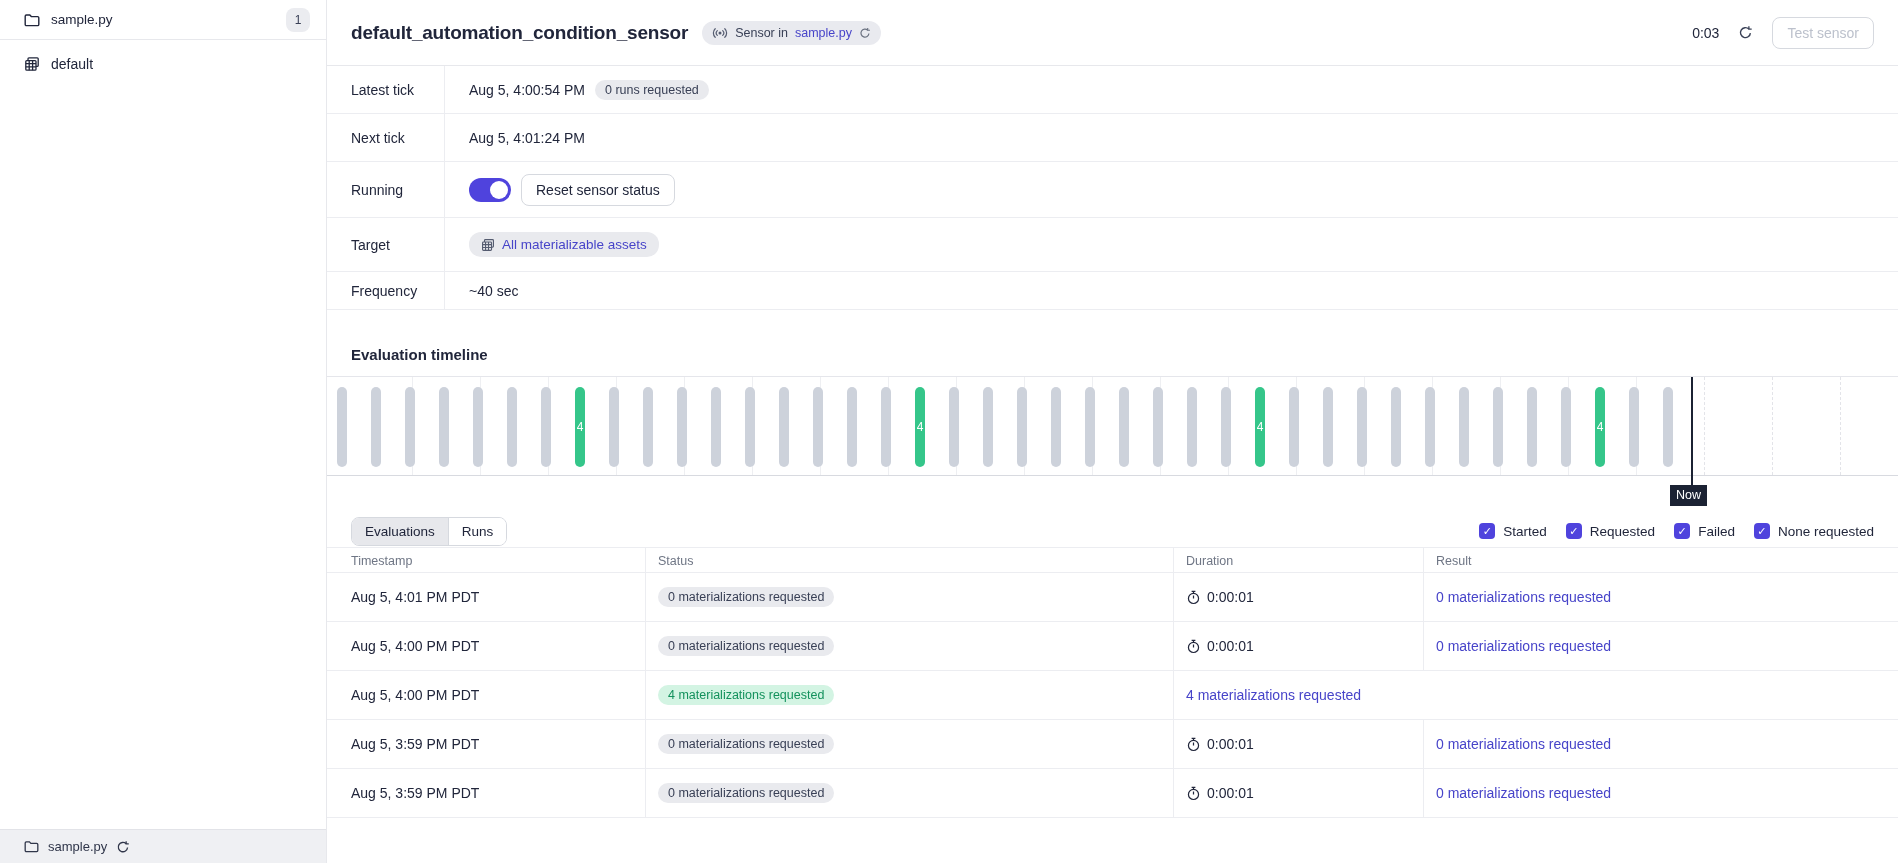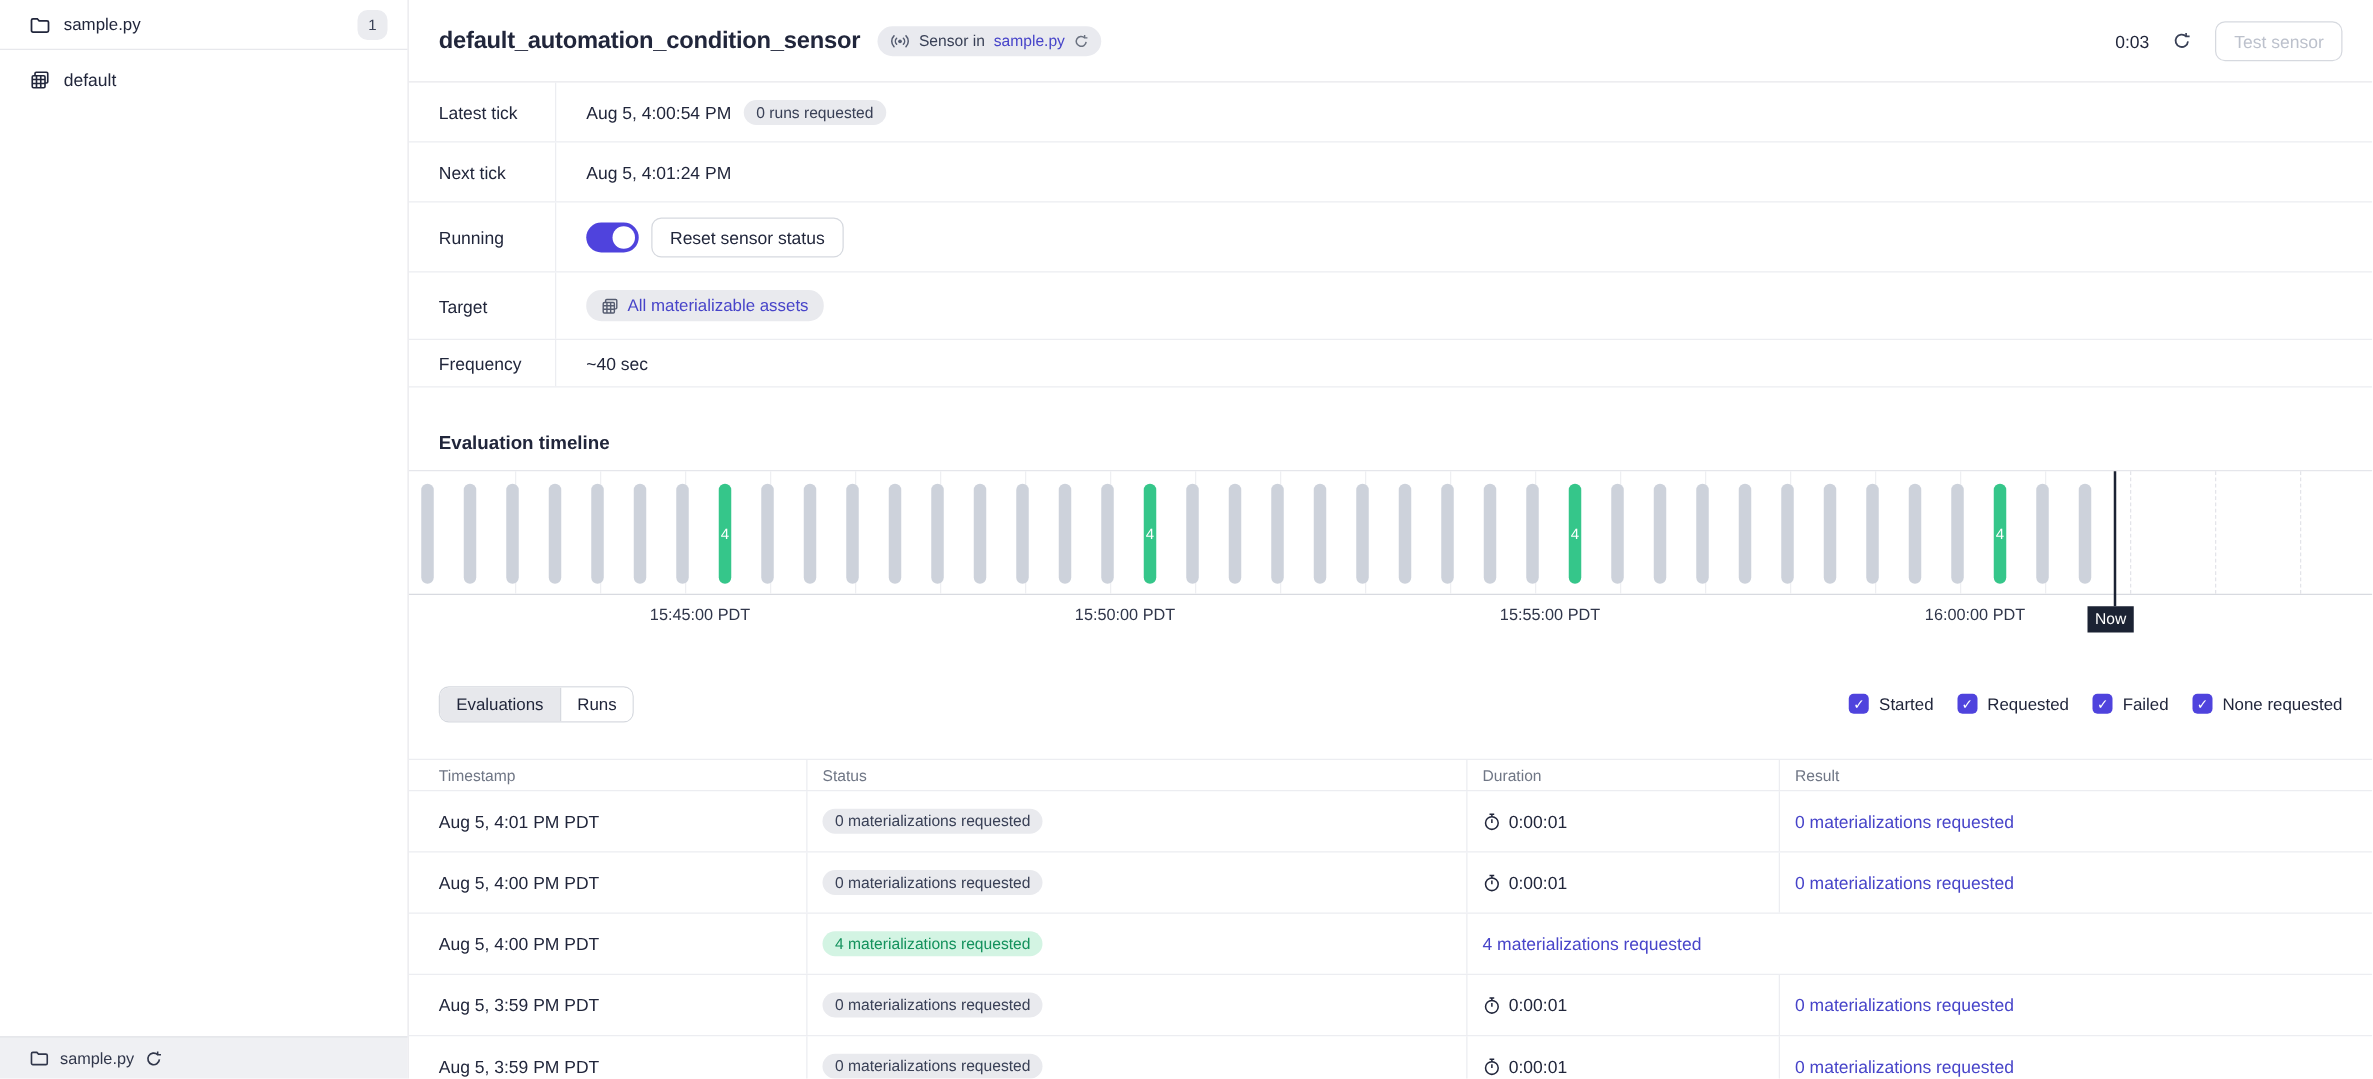--- a/index.html
+++ b/index.html
@@ -64,21 +64,21 @@
   .segmented { display:inline-flex; border:1px solid #D6D9DF; border-radius:8px; overflow:hidden; }
   .segment { padding:6px 13px; font-size:13.5px; font-family:inherit; background:#fff; border:none; cursor:pointer; color:#21263B; }
   .segment.active { background:#E7E8EC;text-align:right; }
   .segment + .segment { border-left:1px solid #D6D9DF; }
   .filters { margin-left:auto; display:flex; align-items:center; gap:19px; }
   .chk { display:flex; align-items:center; gap:8px; font-size:13.5px; cursor:pointer; }
   .chk .box { width:16px; height:16px; border-radius:4px; background:#4F43DD; color:#fff; font-size:11px;
     display:flex; align-items:center; justify-content:center; }
 
   
-  .eval-table { margin-top:29px; }
+  .eval-table { margin-top:1px; }
   .t-row { display:grid; grid-template-columns:318px 528px 250px 1fr; border-bottom:1px solid #ECEDF1; }
   .t-row.head { border-top:1px solid #ECEDF1; height:26px; }
   .t-cell { display:flex; align-items:center; padding-left:12px; font-size:14px; min-height:48px; }
   .t-row.head .t-cell { font-size:12.5px; color:#6F7685; min-height:25px; }
   .t-cell:first-child { padding-left:24px; }
   .t-cell + .t-cell { border-left:1px solid #ECEDF1; }
   .t-cell .result-link { color:#4744C9; cursor:pointer; }
   .t-cell .dur { display:inline-flex; align-items:center; gap:6px; }
   svg { display:block; }
 </style>
@@ -260,26 +260,20 @@
           <div class="tl-bar" style="left: 1132px;"></div>
           <div class="tl-bar" style="left: 1166px;"></div>
           <div class="tl-bar" style="left: 1200px;"></div>
           <div class="tl-bar" style="left: 1234px;"></div>
           <div class="tl-bar green" style="left: 1268px;">4</div>
           <div class="tl-bar" style="left: 1302px;"></div>
           <div class="tl-bar" style="left: 1336px;"></div>
           <div class="now-line" style="left: 1364px;"></div>
           <div class="now-label" style="left: 1343px;">Now</div>
         </div>
-      <div class="tl-labels">
-          <span class="tl-tick" style="left: 233px;">15:45:00 PDT</span>
-          <span class="tl-tick" style="left: 573px;">15:50:00 PDT</span>
-          <span class="tl-tick" style="left: 913px;">15:55:00 PDT</span>
-          <span class="tl-tick" style="left: 1253px;">16:00:00 PDT</span>
-        </div>
     </div>
 
     <div class="controls-row">
       <div class="segmented">
         <button class="segment active">Evaluations</button>
         <button class="segment">Runs</button>
       </div>
       <div class="filters">
           <label class="chk">
             <span class="box">✓</span>

